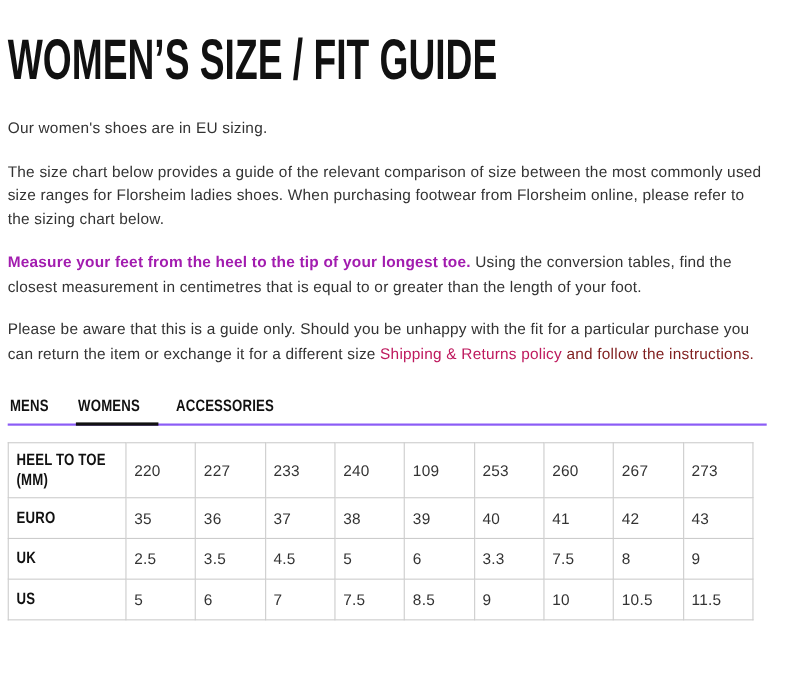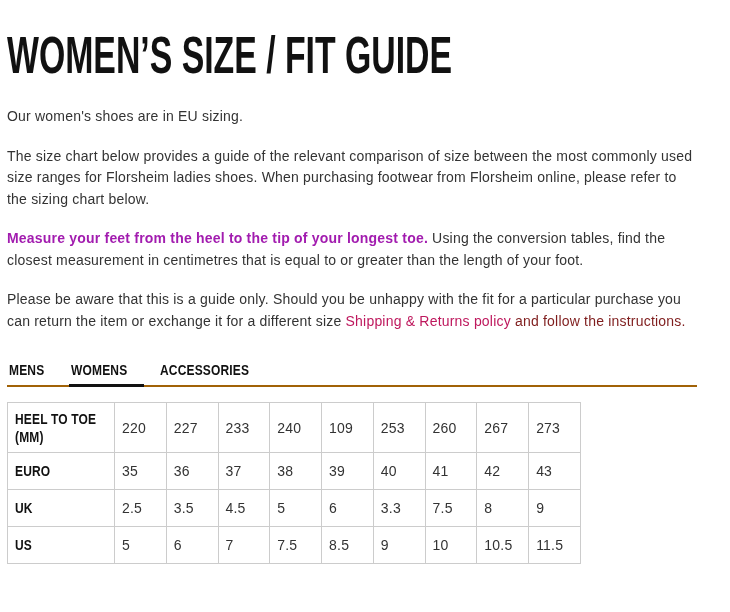--- a/index.html
+++ b/index.html
@@ -52,40 +52,40 @@
     color: #be185d;
     text-decoration: none;
     cursor: pointer;
   }
   .tail-gray { color: #7f1d1d; }
   
   .tabs {
     margin-top: 30px;
     display: flex;
     gap: 14px;
-    border-bottom: 2px solid #a16207;
+    border-bottom: 2px solid #8b5cf6;
     width: 690px;
   }
   .tab {
     padding: 0 2px 7px 2px;
     border-bottom: 3px solid transparent;
     margin-bottom: -2px;
     font-weight: bold;
     font-size: 15px;
     line-height: 1;
     color: #111111;
     cursor: pointer;
     white-space: nowrap;
   }
   .tab.active { border-bottom-color: #111111; }
   
   table.size-table {
     margin-top: 15px;
     border-collapse: collapse;
-    width: 574px;
+    width: 678px;
     table-layout: fixed;
   }
   .size-table th, .size-table td {
     border: 1px solid #cccccc;
     text-align: left;
     vertical-align: middle;
     padding: 0 2px 0 7px;
   }
   .size-table tr th, .size-table tr td { height: 36px; }
   .size-table tr.tall th, .size-table tr.tall td { height: 49px; }

